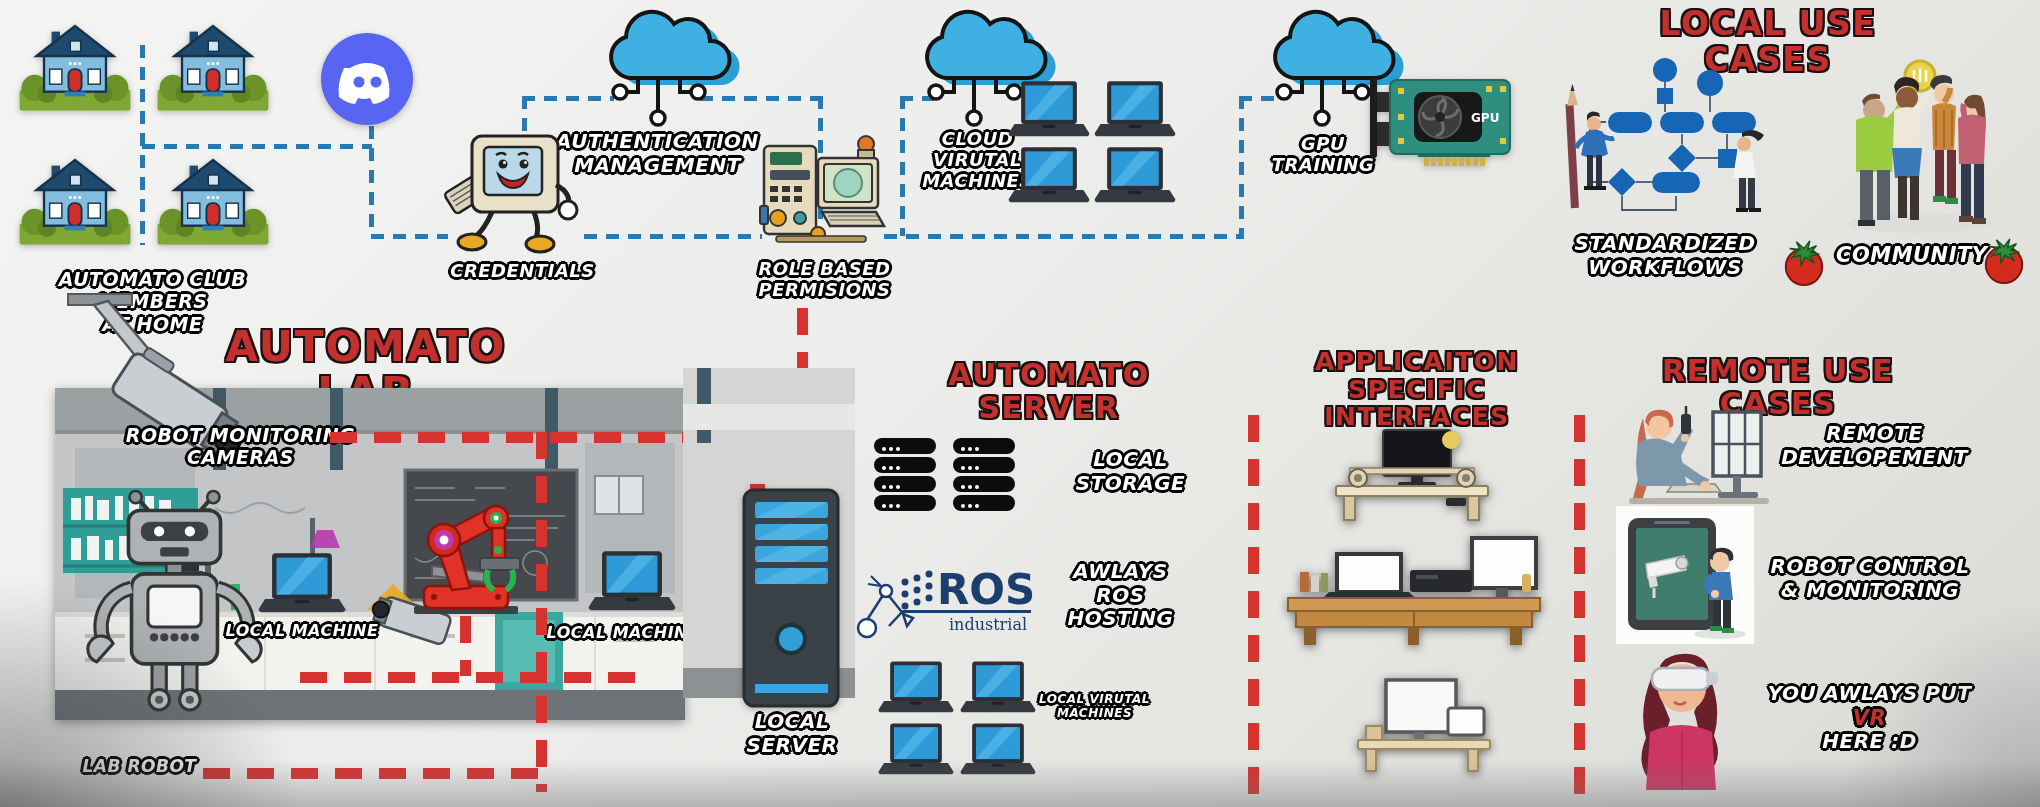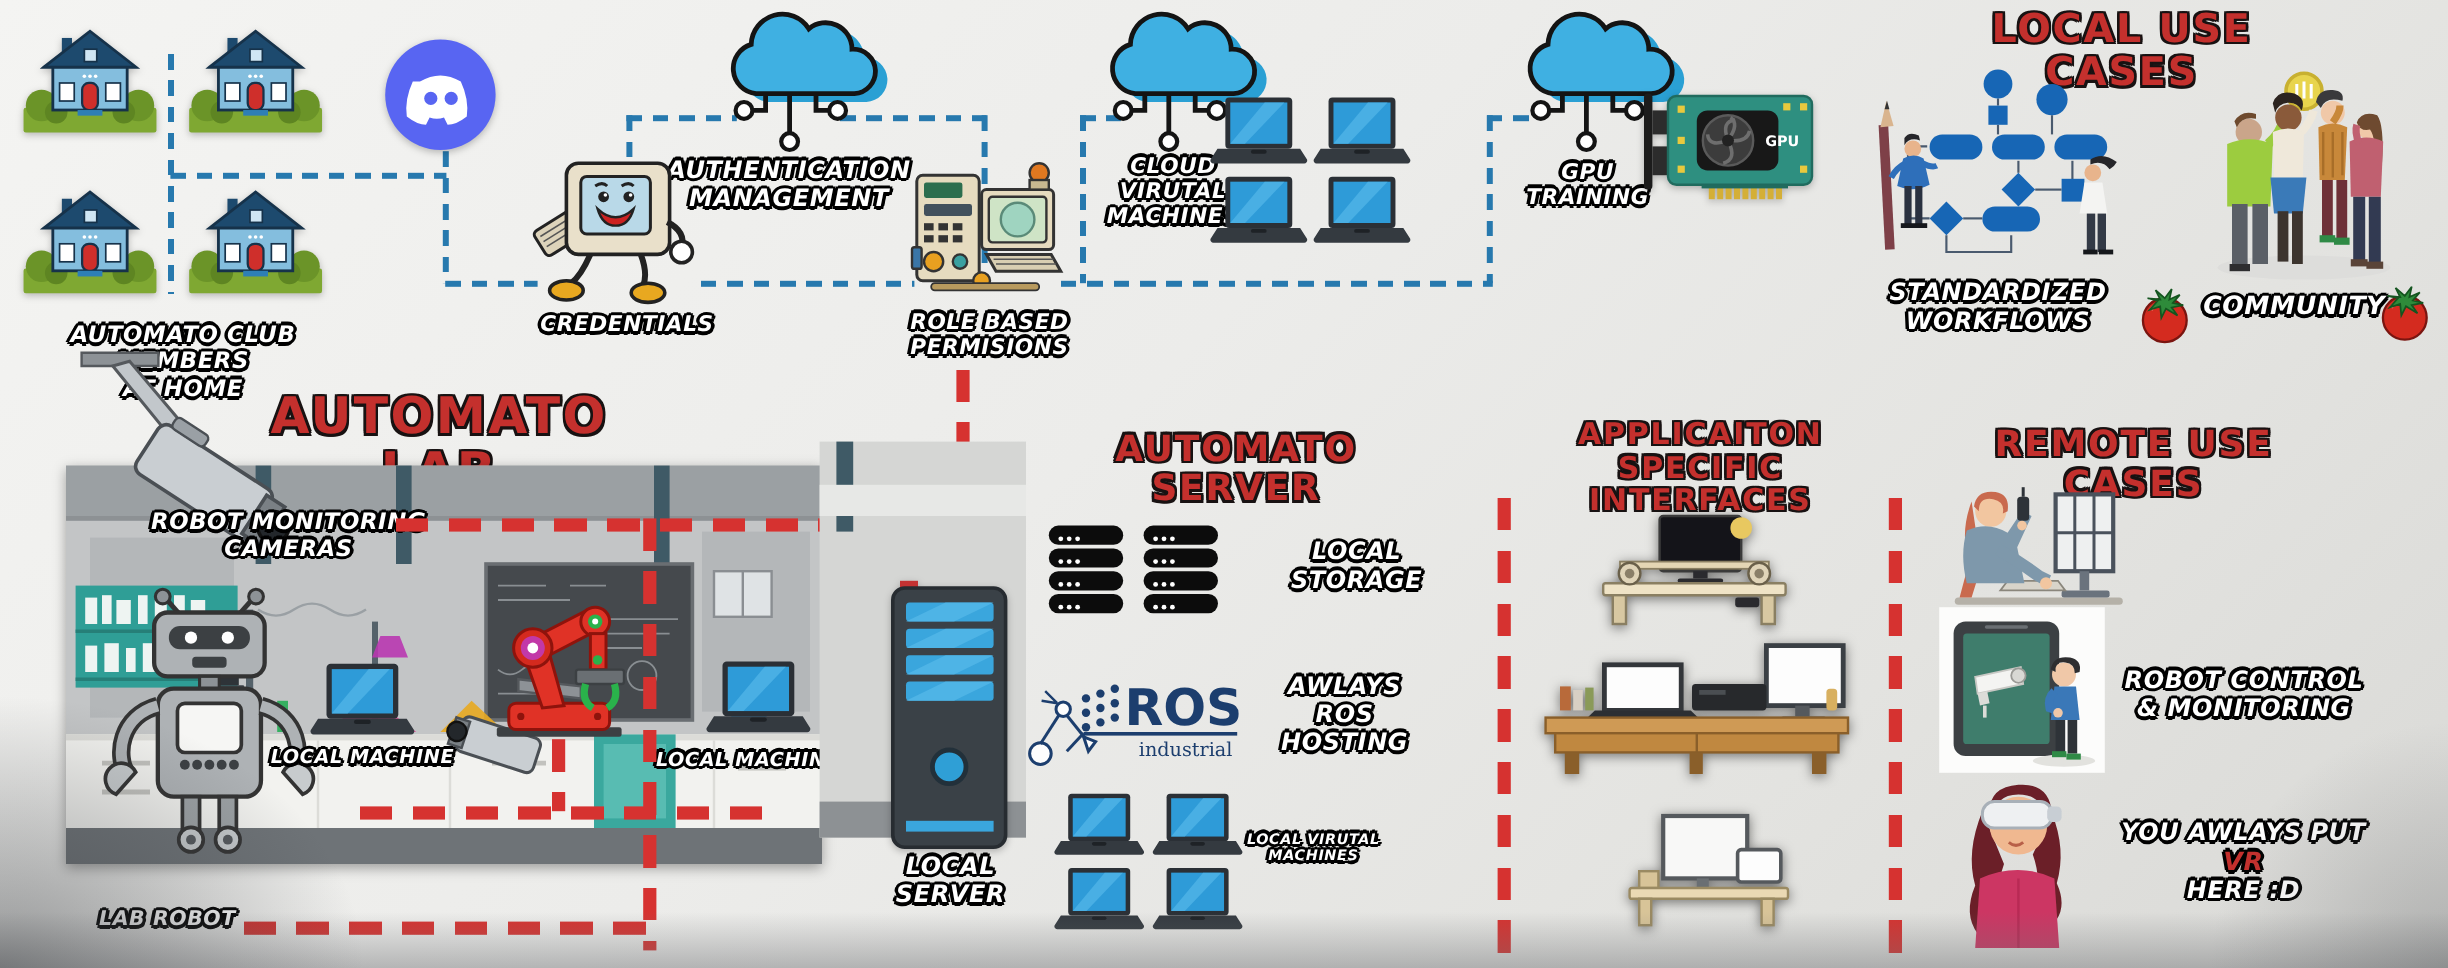--- a/index.html
+++ b/index.html
@@ -595,21 +595,21 @@
         <polygon points="17,102 50,86 90,86 57,102" fill="#56b8e8" opacity=".75"></polygon>
     </g>
     <circle cx="53" cy="157" r="14" fill="#2f9fd6" stroke="#22303a" stroke-width="4"></circle>
     <rect x="17" y="202" width="73" height="9" fill="#3aa6dd"></rect>
   </svg>
   <div class="olabel" style="left:722px;top:710px;width:140px;font-size:20px;">
     <div>LOCAL</div>
     <div>SERVER</div>
   </div>
 
-  <div class="rtitle" style="left:865px;top:358px;width:330px;font-size:30px;">AUTOMATO SERVER</div>
+  <div class="rtitle" style="left:884px;top:358px;width:330px;font-size:30px;">AUTOMATO SERVER</div>
 
   <svg class="abs" style="left:872px;top:436px;" width="145" height="78" viewBox="0 0 145 78">
     <g>
       <rect x="2" y="2" width="62" height="16" rx="8" fill="#0c0c0c"></rect>
         <rect x="2" y="21" width="62" height="16" rx="8" fill="#0c0c0c"></rect>
       <rect x="2" y="40" width="62" height="16" rx="8" fill="#0c0c0c"></rect>
         <rect x="2" y="59" width="62" height="16" rx="8" fill="#0c0c0c"></rect>
       <g fill="#fff">
           <circle cx="12" cy="13" r="2"></circle>
           <circle cx="19" cy="13" r="2"></circle>
@@ -782,20 +782,24 @@
     <path d="M28,20 q-10,26 -2,50 l-8,30 h10 l8,-26 z" fill="#c96a4e"></path>
     <circle cx="44" cy="28" r="13" fill="#f2c6a0"></circle>
     <path d="M30,24 q2,-14 18,-12 q12,2 10,16 l-4,2 q2,-10 -8,-12 q-12,-2 -12,10 z" fill="#c96a4e"></path>
     <path d="M24,44 q18,-8 34,2 l12,-18 8,4 -12,26 6,30 h-48 q-6,-24 0,-44 z" fill="#7e98ab"></path>
     <rect x="66" y="16" width="10" height="20" rx="3" fill="#2e3338"></rect>
       <line x1="71" y1="16" x2="71" y2="8" stroke="#2e3338" stroke-width="2.5"></line>
     <circle cx="70" cy="40" r="4" fill="#f2c6a0"></circle>
     <path d="M50,60 q18,10 34,22 l8,4" fill="none" stroke="#7e98ab" stroke-width="10"></path>
     <circle cx="90" cy="88" r="5" fill="#f2c6a0"></circle>
   </svg>
+  <div class="olabel" style="left:1772px;top:422px;width:205px;font-size:20px;">
+    <div>REMOTE</div>
+    <div>DEVELOPEMENT</div>
+  </div>
 
   <svg class="abs" style="left:1616px;top:506px;" width="138" height="138" viewBox="0 0 138 138">
     <rect x="0" y="0" width="138" height="138" fill="#fcfcfb"></rect>
     <rect x="12" y="12" width="88" height="112" rx="10" fill="#3c4043"></rect>
     <rect x="20" y="22" width="72" height="92" rx="3" fill="#3f7d6c"></rect>
     <rect x="38" y="15" width="36" height="3" rx="1.5" fill="#6a6f73"></rect>
     <g>
       <polygon points="30,58 68,50 70,64 32,72" fill="#f4f4f2" stroke="#c8c8c4" stroke-width="1.5"></polygon>
       <circle cx="66" cy="57" r="6" fill="#d8d8d4" stroke="#9a9a96" stroke-width="1.5"></circle>
       <polygon points="32,72 40,70 42,80 34,82" fill="#dcdcd8"></polygon>

